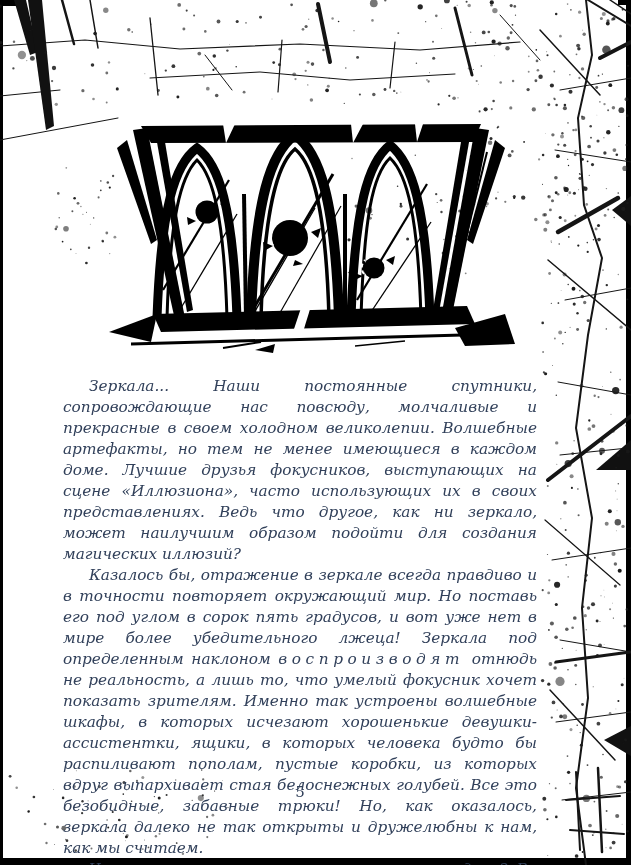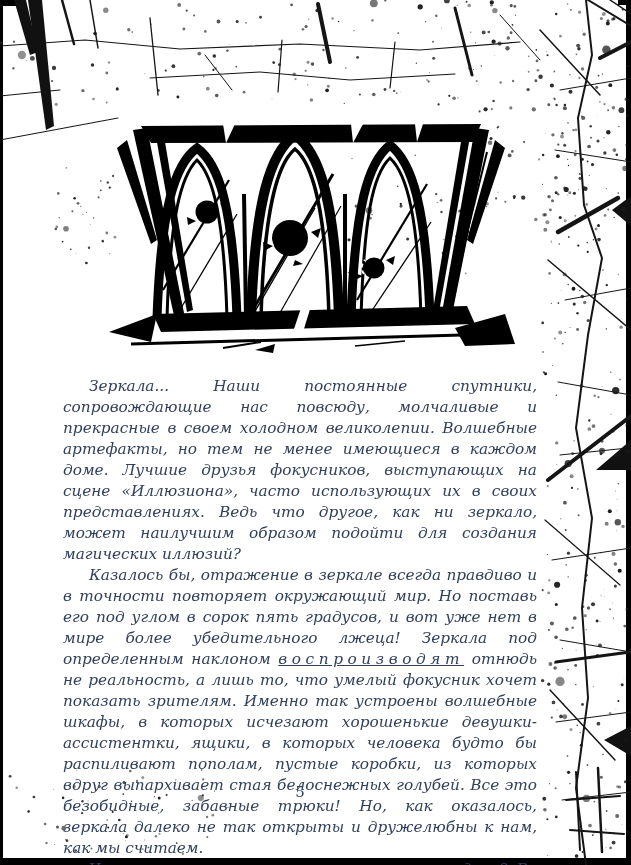--- a/index.html
+++ b/index.html
@@ -23,21 +23,21 @@
   .text-block {
     position: absolute; left: 63px; top: 376px;
     width: 474px;
     color: #31405a;
     font-style: italic;
     font-size: 15.3px;
     line-height: 21px;
     text-align: justify;
   }
   .text-block p { margin: 0; text-indent: 26px; }
-  .spaced { letter-spacing: 0.30em; text-decoration: underline; }
+  .spaced { letter-spacing: 0.30em; }
   .page-number {
     position: absolute; left: 63px; top: 783px;
     width: 474px;
     text-align: center;
     color: #31405a;
     font-size: 15px;
     font-style: normal;
   }
 </style>
 </head>

